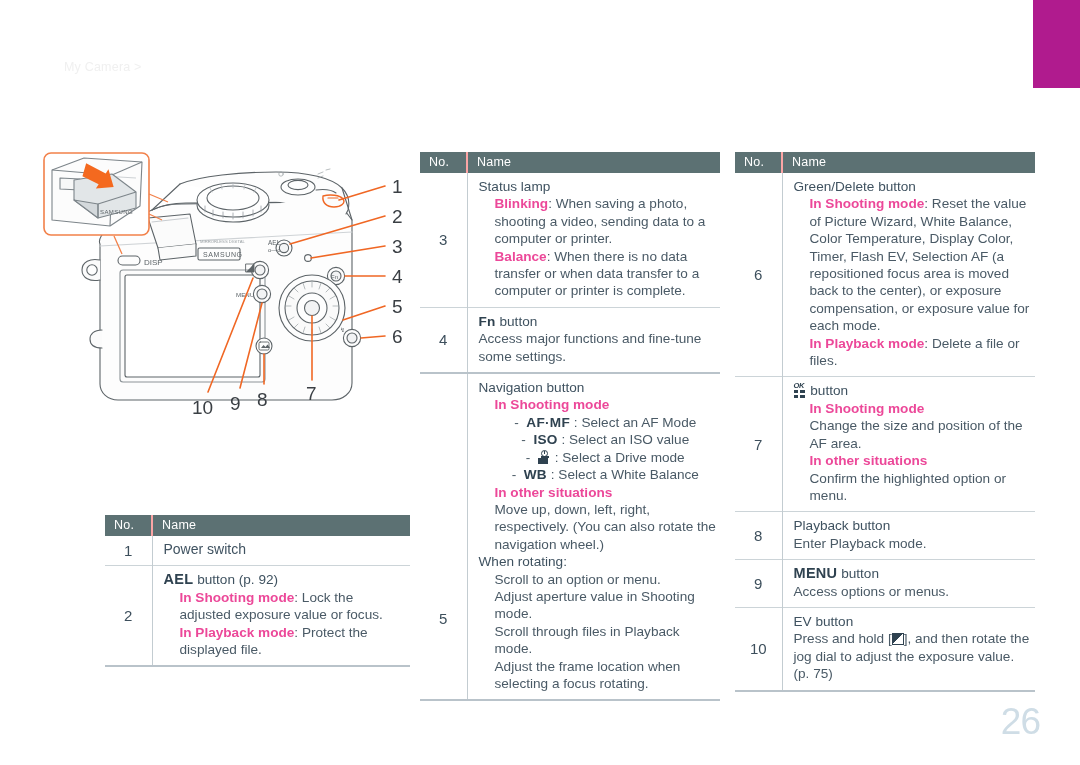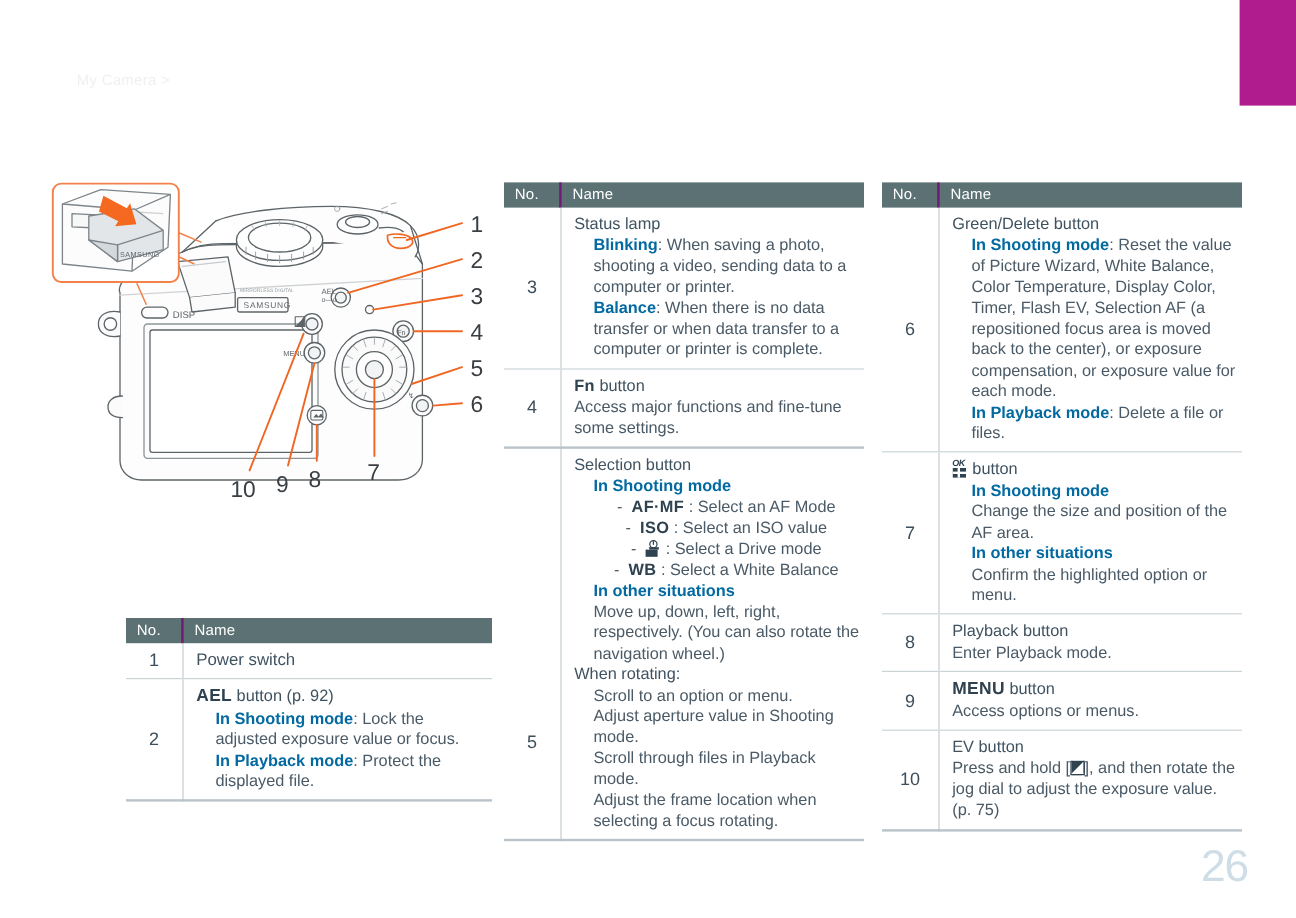--- a/index.html
+++ b/index.html
@@ -49,21 +49,21 @@
     table-layout: fixed;
   }
   .tbl .hdr td {
     background: #5c7173;
     color: #ffffff;
     font-size: 12.5px;
     padding: 3px 0 4px 9px;
     font-weight: normal;
     letter-spacing: .2px;
   }
-  .tbl .hdr td.no-col { border-right: 2px solid #701a75; }
+  .tbl .hdr td.no-col { border-right: 2px solid #fca5a5; }
   .tbl td.num {
     width: 47px;
     text-align: center;
     vertical-align: middle;
     font-size: 15px;
     color: #3d4f5c;
     border-right: 1px solid #c3ccd1;
     padding: 0;
   }
   .tbl td.body {
@@ -77,21 +77,21 @@
   .tbl tr.datarow { border-bottom: 1px solid #ccd4d8; }
   .tbl tr.datarow.last { border-bottom: 2px solid #b9c3ca; }
   .tbl tr.datarow.sep-thick { border-bottom: 2px solid #b9c3ca; }
 
   .ttl { color: #3f5260; }
   .sub {
     display: block;
     padding-left: 16px;
   }
   .sub.noind { padding-left: 0; }
-  b.lbl { color: #0369a1; font-weight: bold; }
+  b.lbl { color: #ec4899; font-weight: bold; }
   .dash { display: block; padding-left: 16px; text-indent: -12px; text-align: center; }
 
   
   .kw {
     font-weight: bold;
     color: #2f4250;
     letter-spacing: .3px;
   }
 
   
@@ -337,21 +337,21 @@
       <td class="num">4</td>
       <td class="body">
         <span class="ttl"><b class="kw">Fn</b><span> button</span></span>
         <span class="sub noind">Access major functions and fine-tune some settings.</span>
       </td>
     </tr>
 
     <tr class="datarow last">
       <td class="num" style="vertical-align:bottom; padding-bottom:72px;">5</td>
       <td class="body">
-        <span class="ttl">Selection button</span>
+        <span class="ttl">Navigation button</span>
         <span class="sub"><b class="lbl">In Shooting mode</b></span>
         <span class="dash" style="padding-left:28px;">-&nbsp;&nbsp;<b class="kw">AF·MF</b><span> : Select an AF Mode</span></span>
         <span class="dash" style="padding-left:28px;">-&nbsp;&nbsp;<b class="kw">ISO</b><span> : Select an ISO value</span></span>
         <span class="dash" style="padding-left:28px;">-&nbsp;&nbsp;<span class="ico-drive"><span class="d-c"></span><span class="d-s1"></span><span class="d-s2"></span></span><span> : Select a Drive mode</span></span>
         <span class="dash" style="padding-left:28px;">-&nbsp;&nbsp;<b class="kw">WB</b><span> : Select a White Balance</span></span>
         <span class="sub"><b class="lbl">In other situations</b></span>
         <span class="sub">Move up, down, left, right, respectively. (You can also rotate the navigation wheel.)</span>
         <span class="ttl" style="display:block;">When rotating:</span>
         <span class="sub">Scroll to an option or menu.</span>
         <span class="sub">Adjust aperture value in Shooting mode.</span>

